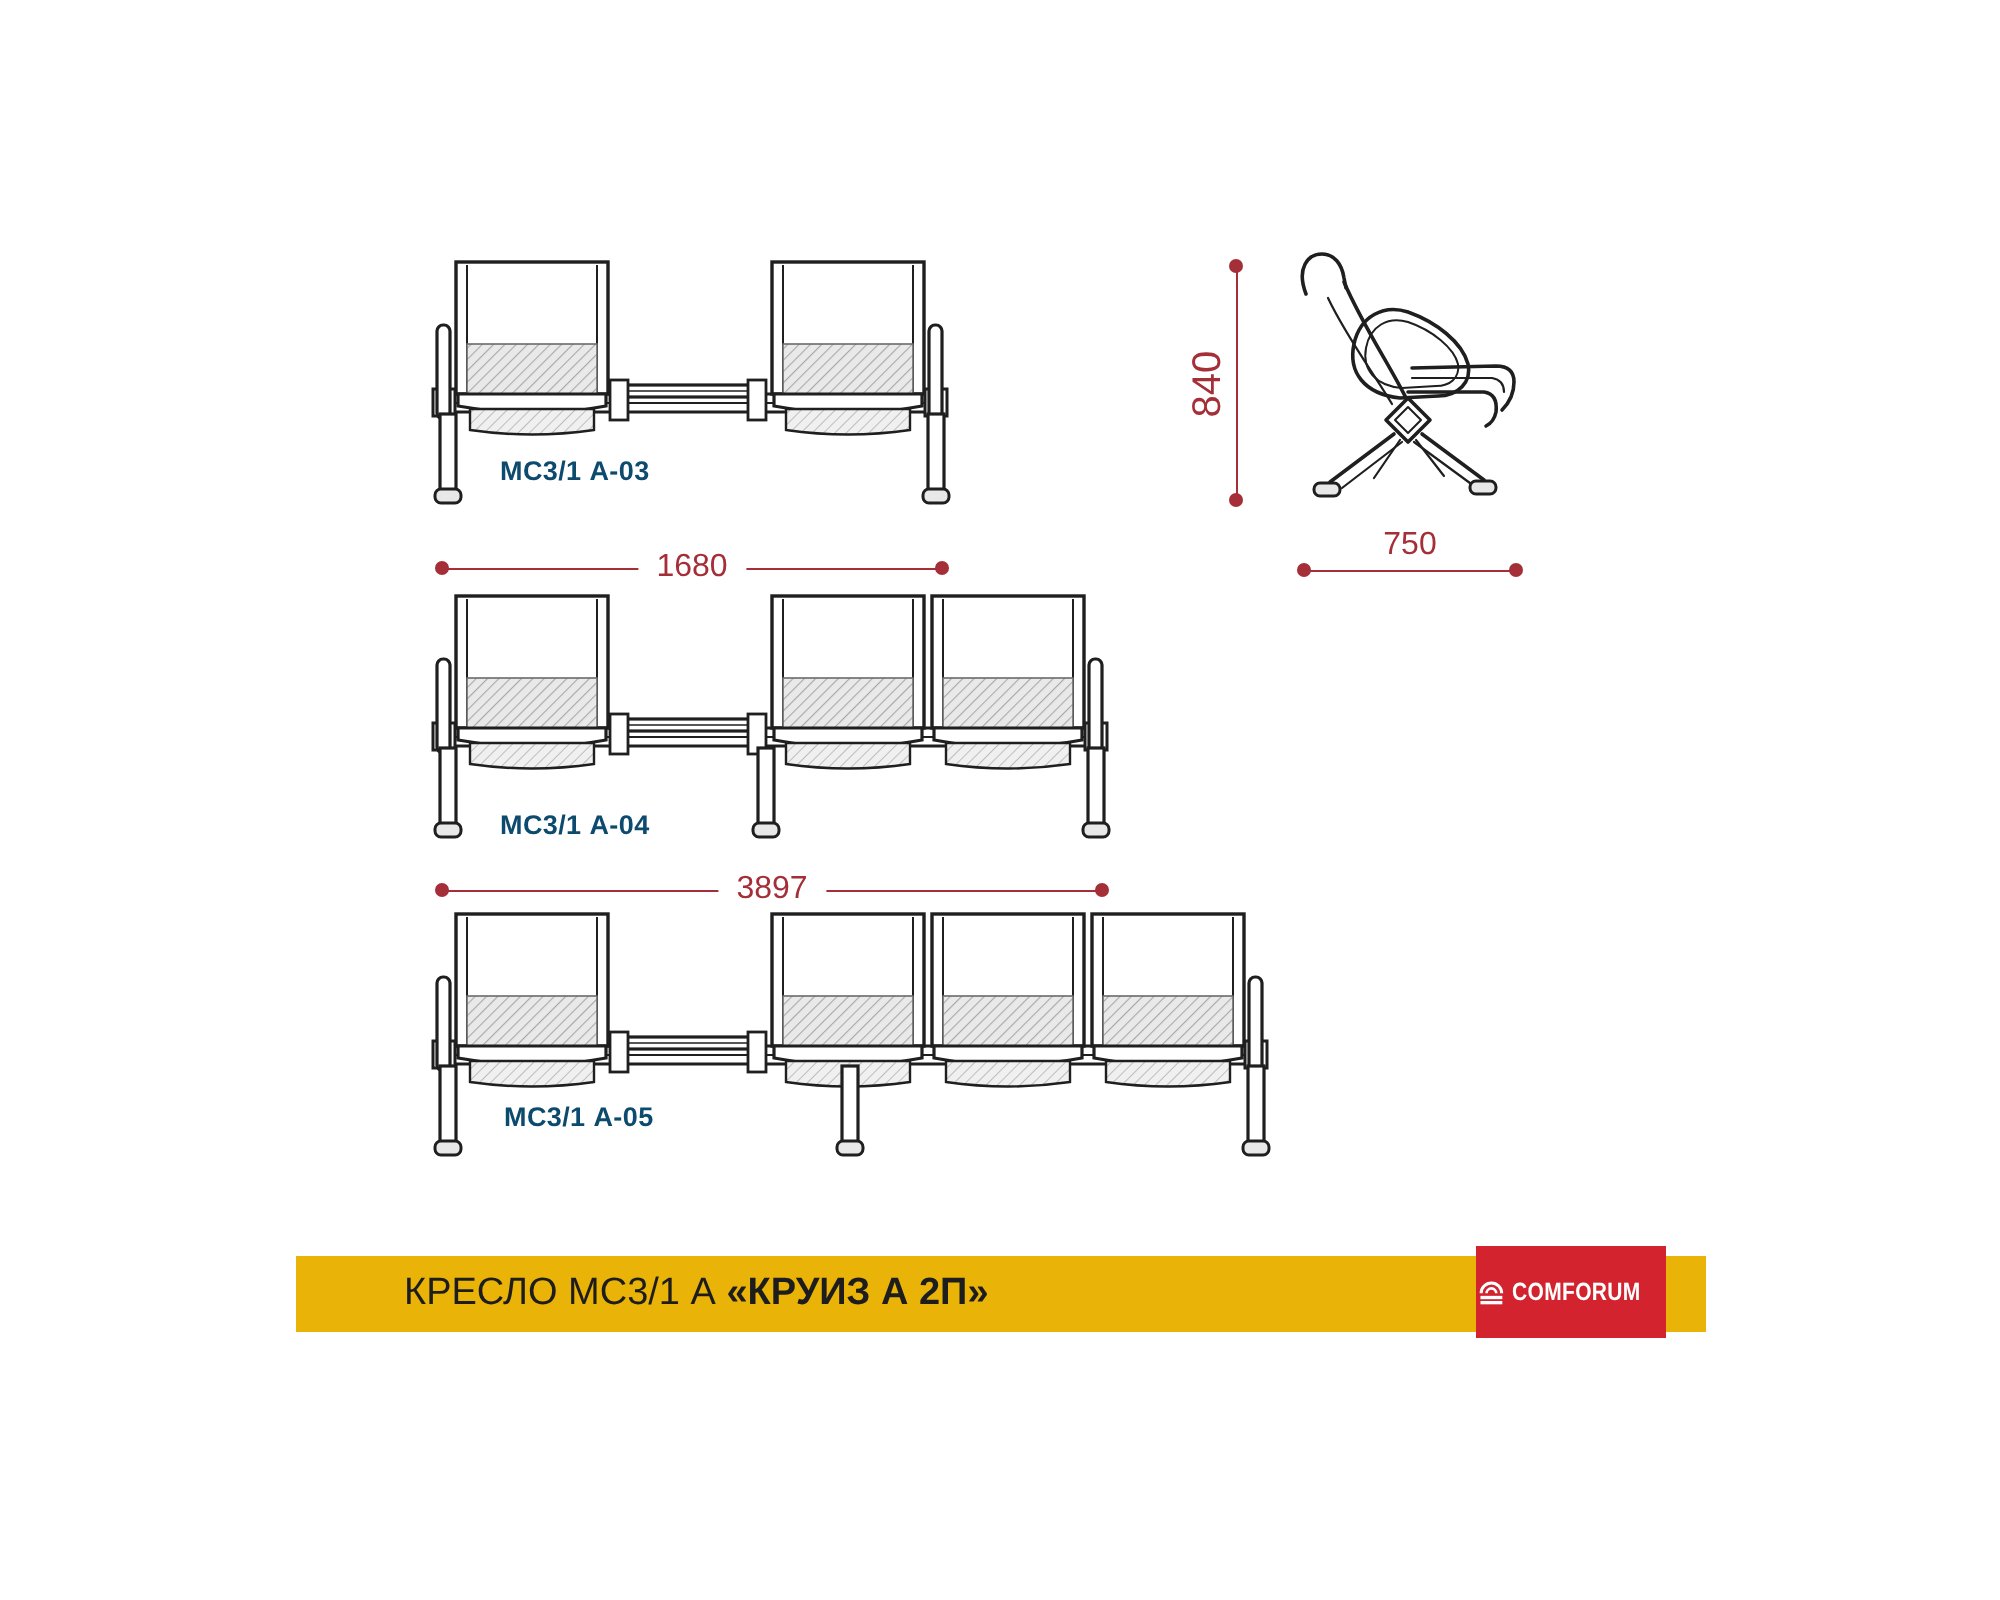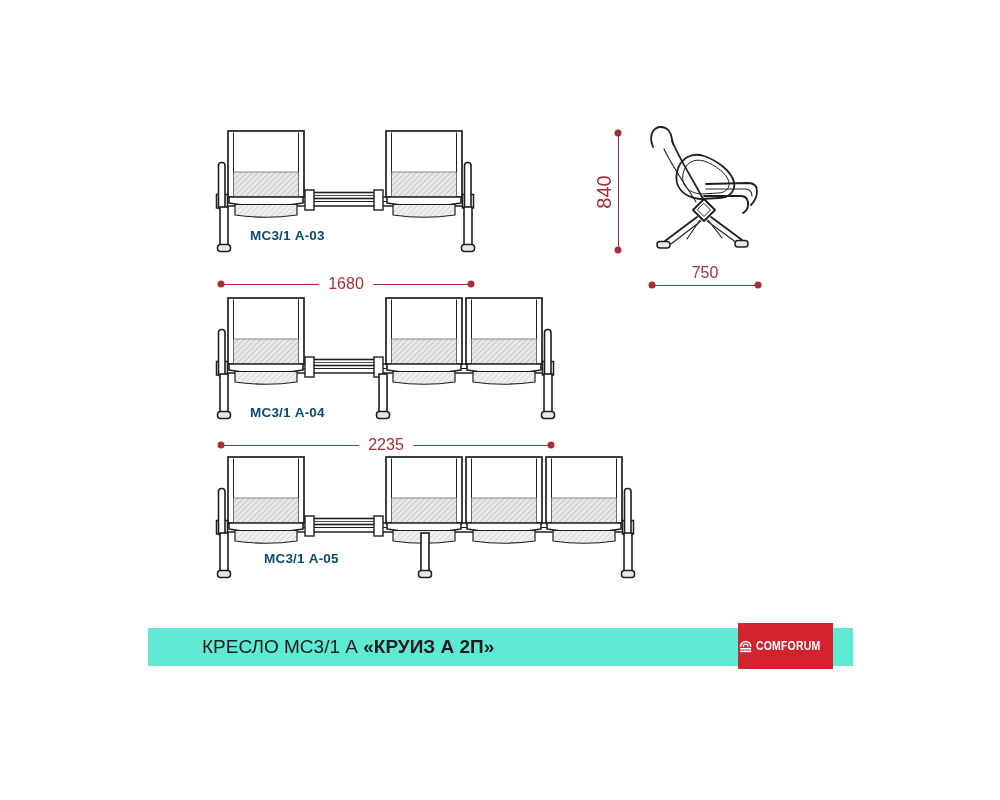--- a/index.html
+++ b/index.html
@@ -30,21 +30,21 @@
   }
 
   
   .bench-label{
     position:absolute;font-size:13.5px;font-weight:bold;color:#0c4a6e;
     letter-spacing:.2px;white-space:nowrap;
   }
 
   
   .title-bar{
-    position:absolute;left:148px;top:628px;width:705px;height:38px;background:#5eead4;
+    position:absolute;left:148px;top:628px;width:705px;height:38px;background:#eab308;
   }
   .title-text{
     position:absolute;left:54px;top:0;height:38px;line-height:38px;
     font-size:19px;color:#1d1d1d;white-space:nowrap;
   }
   .title-text .emph{font-weight:bold;}
   .logo-box{
     position:absolute;left:738px;top:623px;width:95px;height:46px;background:var(--logo);
     display:flex;align-items:center;justify-content:space-between;gap:3px;
   }
@@ -256,41 +256,41 @@
     <span class="line"></span>
     <span class="dot l"></span>
     <span class="dot r"></span>
     <span class="label">1680</span>
   </div>
 
   <div class="dim-h" style="left:220px;top:437px;width:332px;">
     <span class="line"></span>
     <span class="dot l"></span>
     <span class="dot r"></span>
-    <span class="label">2235</span>
+    <span class="label">3897</span>
   </div>
 
 
   <div class="dim-h" style="left:651px;top:277px;width:108px;">
     <span class="line"></span>
     <span class="dot l"></span>
     <span class="dot r"></span>
     <span class="label raised">750</span>
   </div>
 
   <div class="dim-v" style="left:618px;top:132px;height:119px;">
     <span class="line"></span>
     <span class="dot t"></span>
     <span class="dot b"></span>
     <span class="label">840</span>
   </div>
 
   <div class="bench-label" style="left:250px;top:228px;">МС3/1 А-03</div>
   <div class="bench-label" style="left:250px;top:405px;">МС3/1 А-04</div>
-  <div class="bench-label" style="left:264px;top:551px;">МС3/1 А-05</div>
+  <div class="bench-label" style="left:252px;top:551px;">МС3/1 А-05</div>
 
   <div class="title-bar">
     <div class="title-text">
       <span>КРЕСЛО МС3/1 А </span><span class="emph">«КРУИЗ А 2П»</span>
     </div>
   </div>
 
   <div class="logo-box">
     <svg width="20" height="20" viewBox="0 0 24 24">
       <path d="M 4 13 A 8 8 0 0 1 20 13" fill="none" stroke="#ffffff" stroke-width="2.4"></path>

